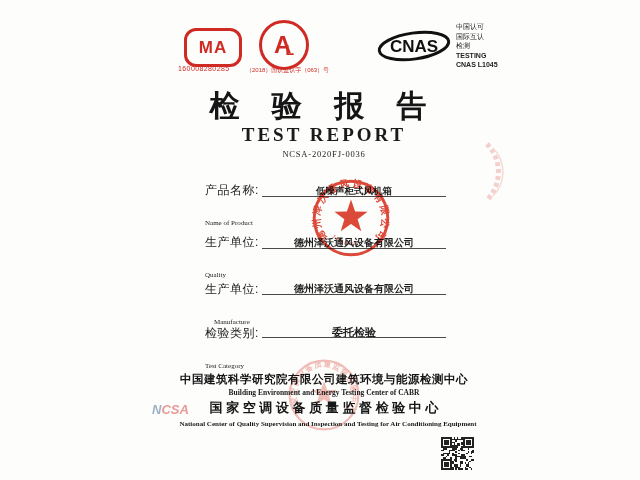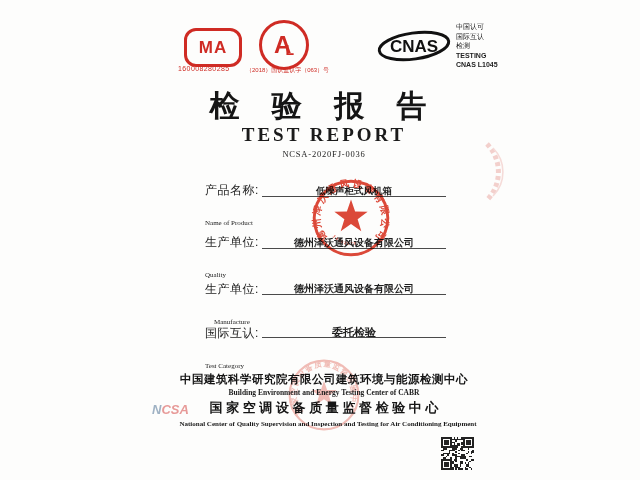--- a/index.html
+++ b/index.html
@@ -100,21 +100,21 @@
   <div class="abs row-line" style="top:248px;"></div>
 
   <div class="abs" style="left:205px;top:281px;text-align:center;">
     <div class="row-label-zh">生产单位:</div>
     <div class="row-label-en serif">Manufacture</div>
   </div>
   <div class="abs row-value" style="top:282px;font-size:10px;">德州泽沃通风设备有限公司</div>
   <div class="abs row-line" style="top:294px;"></div>
 
   <div class="abs" style="left:205px;top:325px;">
-    <div class="row-label-zh">国际互认:</div>
+    <div class="row-label-zh">检验类别:</div>
     <div class="row-label-en serif">Test Category</div>
   </div>
   <div class="abs row-value" style="top:325px;font-size:11px;">委托检验</div>
   <div class="abs row-line" style="top:337px;"></div>
 
   <div class="abs seal" style="left:305px;top:172px;width:92px;height:92px;opacity:.88;">
     <svg width="92" height="92" viewBox="0 0 100 100">
       <defs>
         <path id="sealArc" d="M 24 71.9 A 34 34 0 1 1 76 71.9" fill="none"></path>
         <path id="sealDigits" d="M 30 70 A 26 26 0 0 0 70 70" fill="none"></path>

